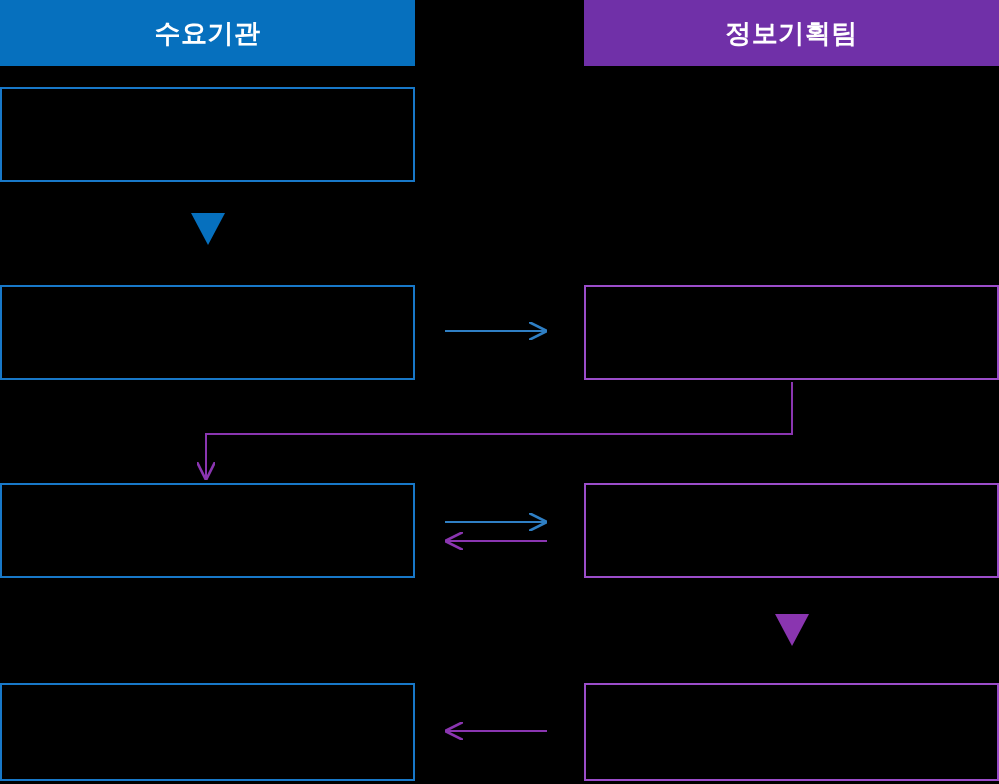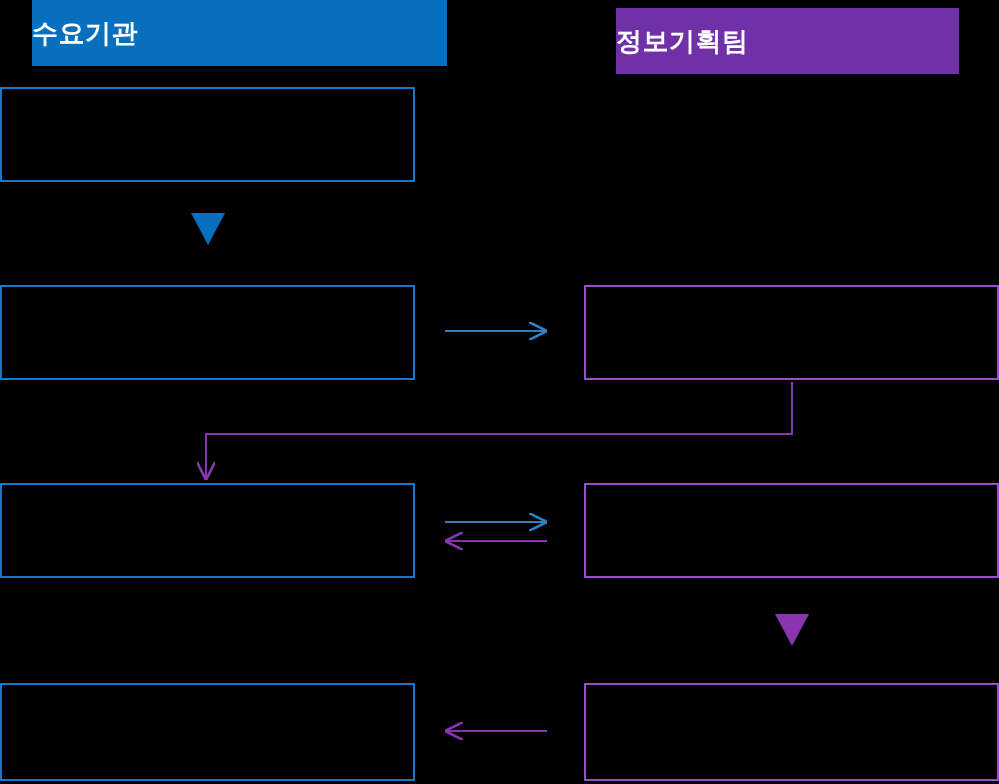--- a/index.html
+++ b/index.html
@@ -14,40 +14,39 @@
     position: relative;
     width: 999px;
     height: 784px;
     background: #000000;
     overflow: hidden;
   }
   .lane-header {
     position: absolute;
     display: flex;
     align-items: center;
-    justify-content: flex-start;
+    justify-content: center;
     color: #ffffff;
     font-size: 26px;
     font-weight: bold;
     letter-spacing: 0.5px;
     line-height: 1;
     user-select: none;
-    margin-left: 32px;
   }
   .lane-header.left {
     left: 0px;
     top: 0px;
     width: 415px;
     height: 66px;
     background: #0670be;
   }
   .lane-header.right {
     left: 584px;
-    top: 8px;
-    width: 343px;
+    top: 0px;
+    width: 415px;
     height: 66px;
     background: #7030a8;
   }
   .node {
     position: absolute;
     box-sizing: border-box;
     background: #000000;
     display: flex;
     align-items: center;
     justify-content: center;

